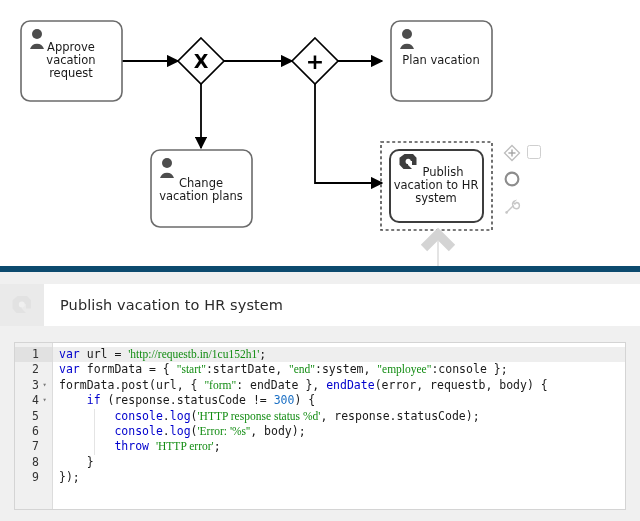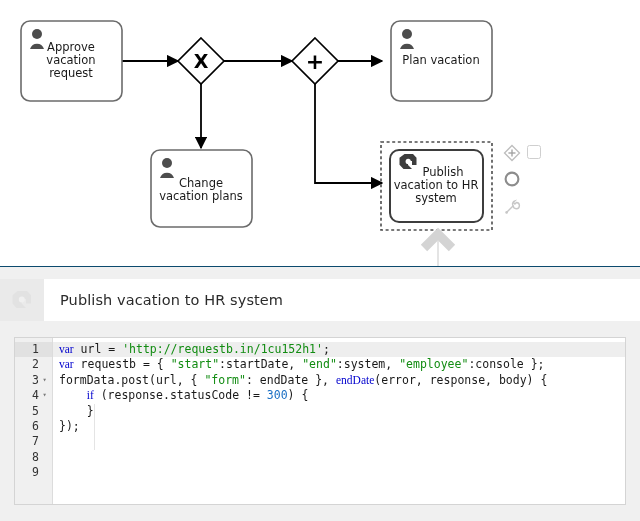--- a/index.html
+++ b/index.html
@@ -69,21 +69,21 @@
   }
 
   
   #properties-panel {
     position: absolute;
     left: 0;
     top: 266px;
     width: 640px;
     height: 255px;
     background: #f0f0f0;
-    border-top: 1px solid #0c4a6e;
+    border-top: 6px solid #0c4a6e;
     box-sizing: border-box;
   }
 
   #panel-header {
     position: relative;
     height: 42px;
     margin: 12px 0 0 0;
     display: flex;
     align-items: stretch;
     background: transparent;
@@ -182,22 +182,22 @@
   .indent-guide {
     position: absolute;
     top: 4px;
     width: 1px;
     background: #e4e4e4;
     z-index: 0;
   }
   .code-row span { position: relative; z-index: 1; }
 
   
-  .tok-kw     { color: #0000cd; font-family: Liberation Serif, serif; }   
-  .tok-str    { color: #128c12; }   
+  .tok-kw     { color: #0000cd; }   
+  .tok-str    { color: #128c12; font-family: Liberation Serif, serif; }   
   .tok-num    { color: #1a6fc4; }   
   .tok-plain  { color: #1a1a1a; }
 </style>
 </head>
 <body>
 
 <div id="diagram-canvas">
 
   <svg id="diagram-svg" width="640" height="266" viewBox="0 0 640 266">
     <defs>
@@ -351,27 +351,30 @@
         <span class="gutter-num">9</span>
           <span class="fold-spacer"></span>
       </div>
     </div>
 
     <div id="code-area">
       <div class="indent-guide" style="left:41px; top:66px; height:46px;"></div>
 
       <div class="code-row active-line"><span class="tok-kw">var</span><span class="tok-plain"> url = </span><span class="tok-str">'http://requestb.in/1cu152h1'</span><span class="tok-plain">;</span></div>
 
-      <div class="code-row"><span class="tok-kw">var</span><span class="tok-plain"> requestb = { </span><span class="tok-str">"start"</span><span class="tok-plain">:startDate, </span><span class="tok-str">"end"</span><span class="tok-plain">:system, </span><span class="tok-str">"employee"</span><span class="tok-plain">:console };</span></div>
-
-      <div class="code-row"><span class="tok-plain">formData.post(url, { </span><span class="tok-str">"form"</span><span class="tok-plain">: endDate }, </span><span class="tok-kw">endDate</span><span class="tok-plain">(error, response, body) {</span></div>
+      <div class="code-row"><span class="tok-kw">var</span><span class="tok-plain"> formData = { </span><span class="tok-str">"start"</span><span class="tok-plain">:startDate, </span><span class="tok-str">"end"</span><span class="tok-plain">:system, </span><span class="tok-str">"employee"</span><span class="tok-plain">:console };</span></div>
+
+      <div class="code-row"><span class="tok-plain">formData.post(url, { </span><span class="tok-str">"form"</span><span class="tok-plain">: endDate }, </span><span class="tok-kw">endDate</span><span class="tok-plain">(error, requestb, body) {</span></div>
 
       <div class="code-row"><span class="tok-plain">    </span><span class="tok-kw">if</span><span class="tok-plain"> (response.statusCode != </span><span class="tok-num">300</span><span class="tok-plain">) {</span></div>
 
-
-
+      <div class="code-row"><span class="tok-plain">        </span><span class="tok-kw">console</span><span class="tok-plain">.</span><span class="tok-kw">log</span><span class="tok-plain">(</span><span class="tok-str">'HTTP response status %d'</span><span class="tok-plain">, response.statusCode);</span></div>
+
+      <div class="code-row"><span class="tok-plain">        </span><span class="tok-kw">console</span><span class="tok-plain">.</span><span class="tok-kw">log</span><span class="tok-plain">(</span><span class="tok-str">'Error: '%s''</span><span class="tok-plain">, body);</span></div>
+
+      <div class="code-row"><span class="tok-plain">        </span><span class="tok-kw">throw</span><span class="tok-plain"> </span><span class="tok-str">'HTTP error'</span><span class="tok-plain">;</span></div>
 
       <div class="code-row"><span class="tok-plain">    }</span></div>
 
       <div class="code-row"><span class="tok-plain">});</span></div>
     </div>
   </div>
 </div>
 
 </body></html>

